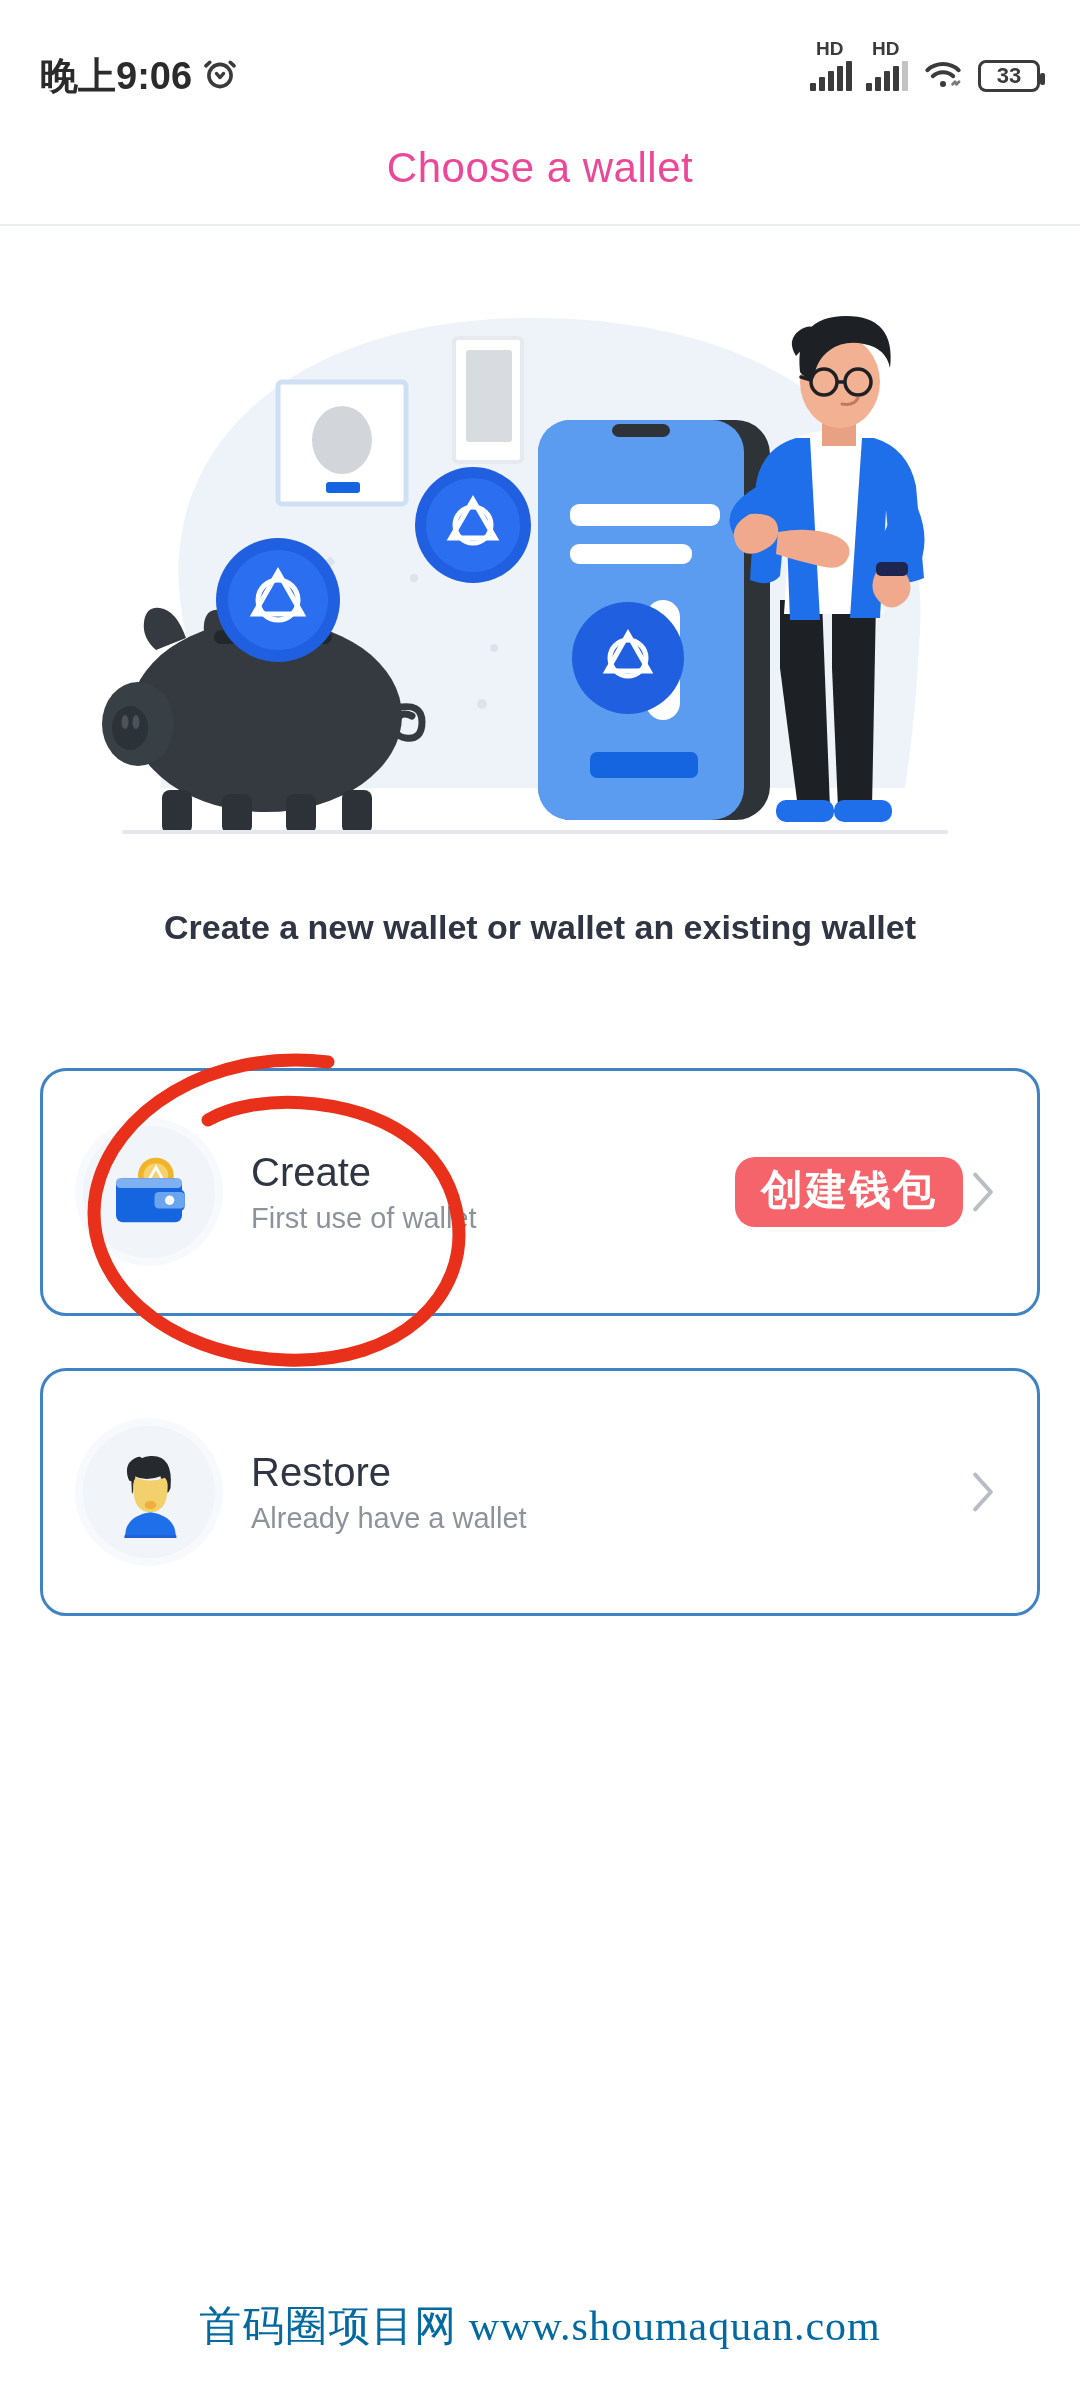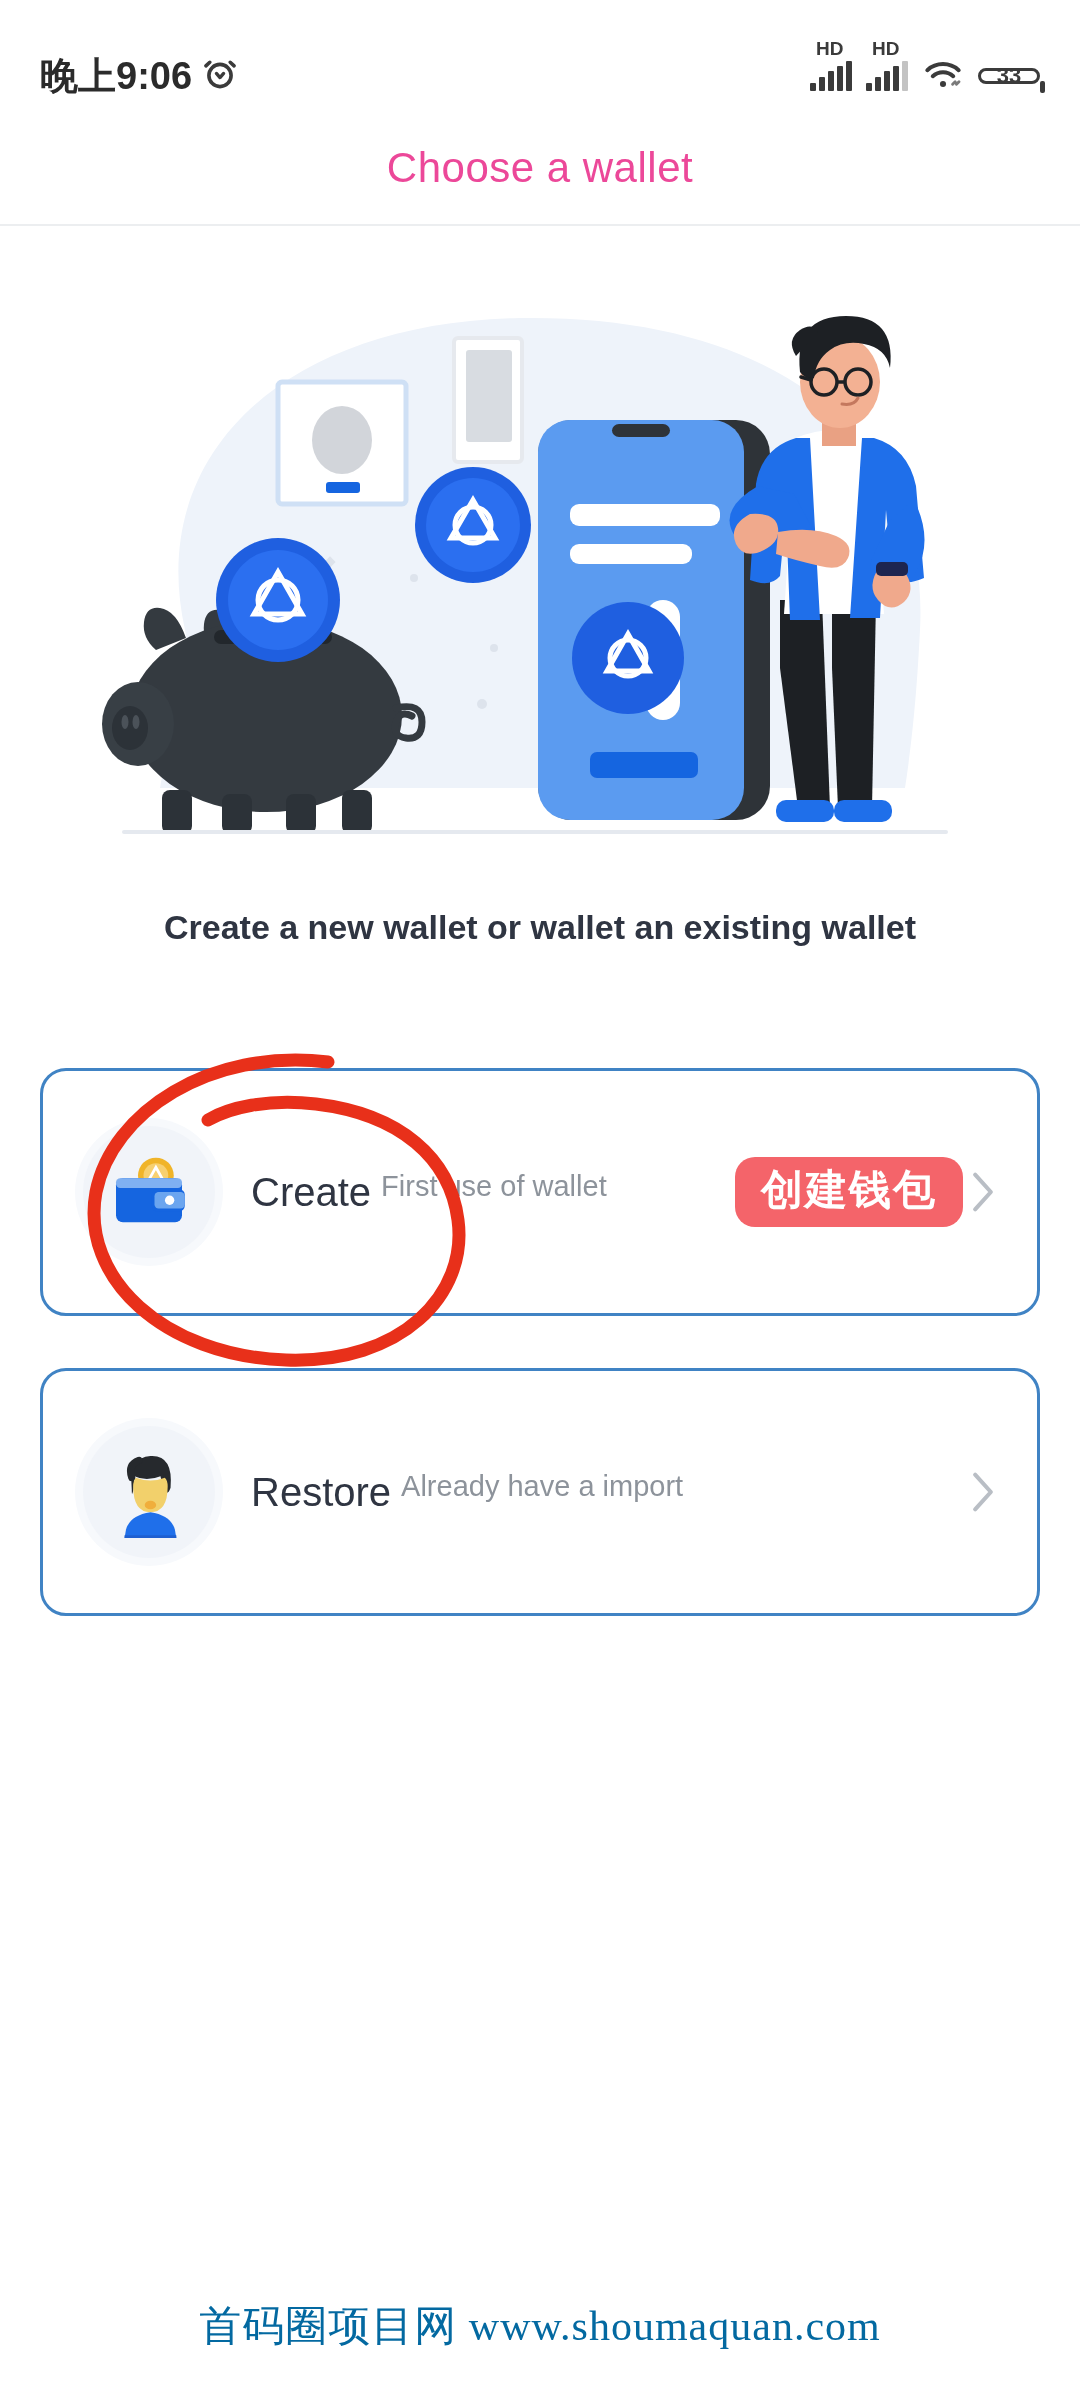--- a/index.html
+++ b/index.html
@@ -63,21 +63,21 @@
   .bars i { display:block; width: 6px; background: #3b3b3b; border-radius: 1px; }
   .bars i:nth-child(1){ height: 8px; }
   .bars i:nth-child(2){ height: 14px; }
   .bars i:nth-child(3){ height: 20px; }
   .bars i:nth-child(4){ height: 25px; }
   .bars i:nth-child(5){ height: 30px; }
   .bars.dim i:nth-child(5){ background:#c3c3c3; }
 
   .battery {
     position: relative;
-    width: 62px; height: 16px;
+    width: 62px; height: 32px;
     border: 3px solid #3b3b3b;
     border-radius: 8px;
     display:flex; align-items:center; justify-content:center;
   }
   .battery:after {
     content:"";
     position:absolute; right:-8px; top:10px;
     width:5px; height:12px; border-radius:2px;
     background:#3b3b3b;
   }
@@ -139,21 +139,21 @@
     width: 132px; height: 132px;
     border-radius: 50%;
     background: #f1f4f9;
     display:flex; align-items:center; justify-content:center;
     flex: 0 0 132px;
     box-shadow: 0 0 0 8px #f7f9fc;
   }
   .card-text {
     margin-left: 36px;
     flex: 1 1 auto;
-    display:flex; flex-direction: row; gap: 10px;
+    display:flex; flex-direction: column; gap: 10px;
   }
   .card-title {
     font-size: 40px;
     color: #2f3542;
     line-height: 1.05;
   }
   .card-sub {
     font-size: 29px;
     color: #8d939b;
     line-height: 1.05;
@@ -392,21 +392,21 @@
         <path d="M20 30 q-2 -22 13 -23 q16 -1 14 22 q-2 6 -5 2 l-2 -10 q-10 4 -18 0 l-1 10 q-1 5 -1 -1Z" fill="#26292d"></path>
         <path d="M20 22 q-3 -9 5 -12" stroke="#26292d" stroke-width="5" fill="none" stroke-linecap="round"></path>
         <path d="M21 28 q0 18 12 18 q12 0 12 -18 q0 -4 -2 -6 q-10 4 -20 0 q-2 2 -2 6Z" fill="#f2d06b"></path>
         <ellipse cx="33" cy="41" rx="4" ry="3" fill="#f0ae3c"></ellipse>
         <path d="M33 46 q-14 2 -17 12 l-1 6 h36 l-1 -6 q-3 -10 -17 -12Z" fill="#1f6fea"></path>
         <path d="M15 62 h36 v2 h-36Z" fill="#1f5fd0"></path>
       </svg>
     </div>
     <div class="card-text">
       <div class="card-title">Restore</div>
-      <div class="card-sub">Already have a import</div>
+      <div class="card-sub">Already have a wallet</div>
     </div>
     <div class="chev">
       <svg width="26" height="44" viewBox="0 0 16 28">
         <path d="M3 3 L13 14 L3 25" stroke="#b9bec5" stroke-width="2.6" fill="none" stroke-linecap="round" stroke-linejoin="round"></path>
       </svg>
     </div>
   </div>
 
   <div class="annotation">
     <svg width="600" height="330" viewBox="0 0 600 330">

